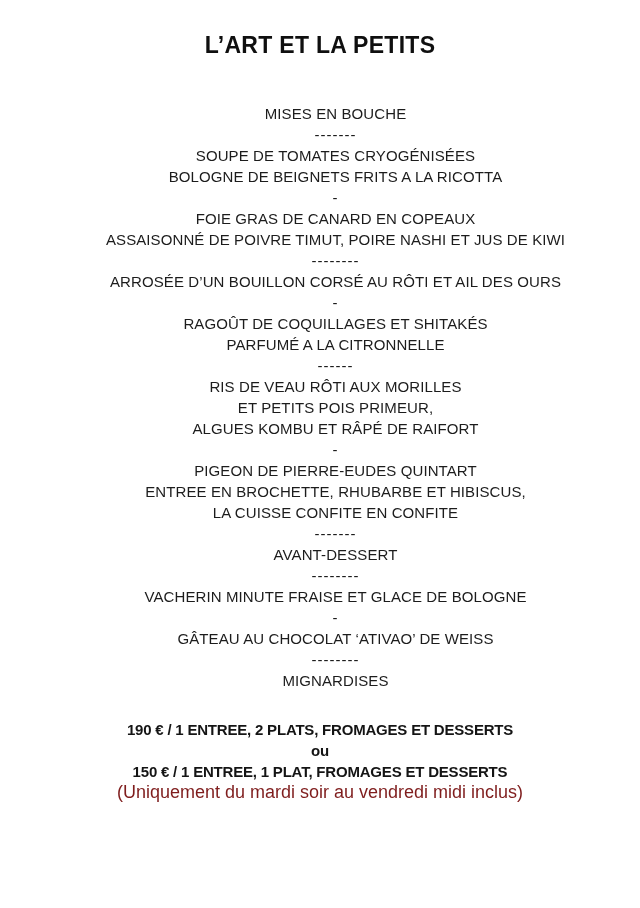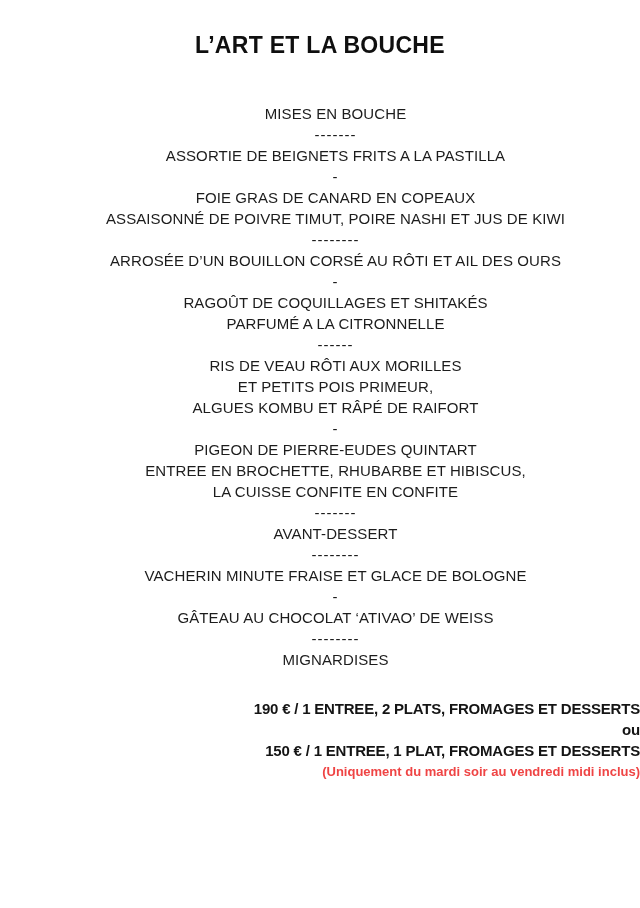--- a/index.html
+++ b/index.html
@@ -36,48 +36,48 @@
     color: #1c1c1c;
     white-space: nowrap;
     padding-left: 31px;
   }
   .line.separator {
     letter-spacing: 1px;
     font-weight: 400;
   }
   .pricing-block {
     margin-top: 28px;
-    text-align: right;
   }
   .price-line {
     font-size: 15px;
     line-height: 21px;
     font-weight: 700;
     letter-spacing: -0.2px;
     color: #141414;
     white-space: nowrap;
   }
   .price-note {
-    font-size: 13px;
+    font-size: 18px;
     line-height: 21px;
-    font-weight: 700;
-    color: #ef4444;
+    font-weight: 400;
+    color: #7f1d1d;
     white-space: nowrap;
   }
 </style>
 </head>
 <body>
 
 <div class="page">
-  <h1 class="page-title">L’ART ET LA BOUCHE</h1>
+  <h1 class="page-title">L’ART ET LA PETITS</h1>
 
   <div class="menu-body" id="menu-body">
       <div class="line section">MISES EN BOUCHE</div>
       <div class="line separator">-------</div>
-      <div class="line dish">ASSORTIE DE BEIGNETS FRITS A LA PASTILLA</div>
+      <div class="line dish">SOUPE DE TOMATES CRYOGÉNISÉES</div>
+      <div class="line dish">BOLOGNE DE BEIGNETS FRITS A LA RICOTTA</div>
       <div class="line separator">-</div>
       <div class="line dish">FOIE GRAS DE CANARD EN COPEAUX</div>
       <div class="line dish">ASSAISONNÉ DE POIVRE TIMUT, POIRE NASHI ET JUS DE KIWI</div>
       <div class="line separator">--------</div>
       <div class="line dish">ARROSÉE D’UN BOUILLON CORSÉ AU RÔTI ET AIL DES OURS</div>
       <div class="line separator">-</div>
       <div class="line dish">RAGOÛT DE COQUILLAGES ET SHITAKÉS</div>
       <div class="line dish">PARFUMÉ A LA CITRONNELLE</div>
       <div class="line separator">------</div>
       <div class="line dish">RIS DE VEAU RÔTI AUX MORILLES</div>

